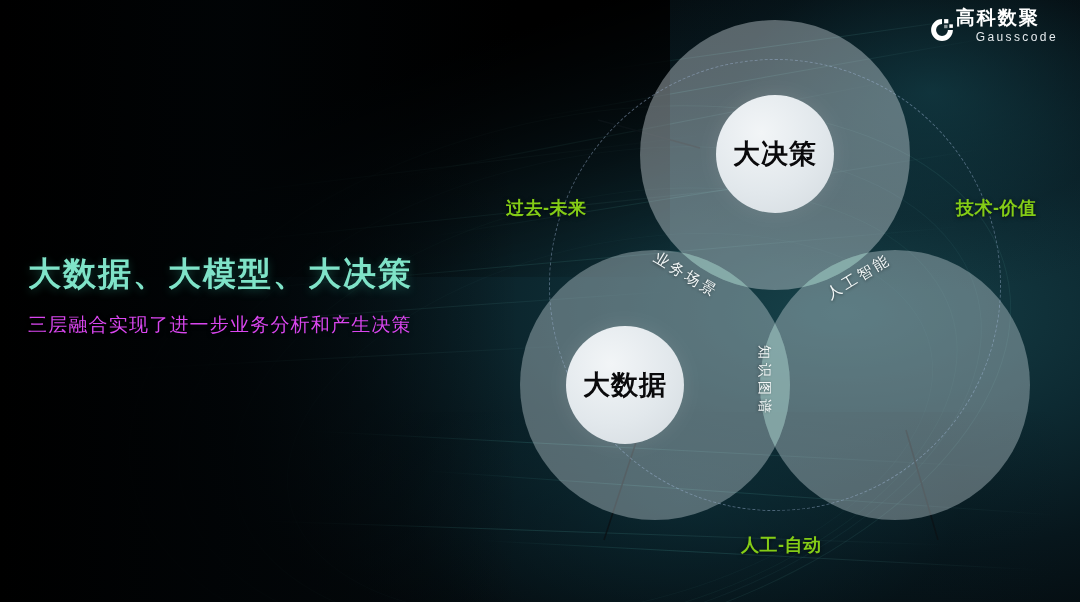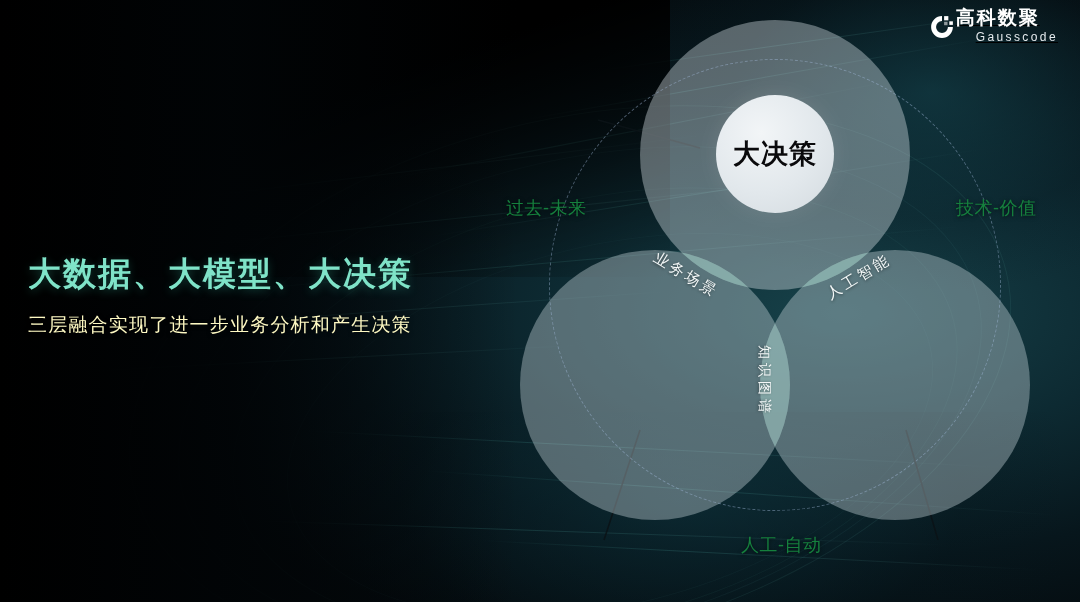--- a/index.html
+++ b/index.html
@@ -97,44 +97,44 @@
   .ol-kg  {
     left:773px; top:345px; transform:rotate(90deg); transform-origin:left top;
     font-size:14px; letter-spacing:4px;
   }
 
   
   #lines { position:absolute; left:0; top:0; }
 
   
   .axis-label {
-    position:absolute; color:#15803d; font-size:18px; font-weight:normal;
+    position:absolute; color:#84cc16; font-size:18px; font-weight:bold;
     letter-spacing:.5px; white-space:nowrap;
     text-shadow:0 1px 4px rgba(0,0,0,.7);
   }
   .ax-past   { left:506px; top:196px; }
   .ax-tech   { left:956px; top:196px; }
   .ax-manual { left:741px; top:533px;text-align:center; }
 
   
   #copy { position:absolute; left:28px; top:252px; width:470px; }
   #copy h1 {
     font-size:33px; font-weight:bold; color:#7fe3c8; letter-spacing:2px;
     margin-bottom:18px; white-space:nowrap;
     text-shadow:0 2px 10px rgba(60,200,170,.32);
     font-family:Liberation Serif, serif;
   }
   #copy p {
-    font-size:19px; color:#fef9c3; letter-spacing:1.2px; line-height:1;
+    font-size:19px; color:#d946ef; letter-spacing:1.2px; line-height:1;
     margin-bottom:22px; white-space:nowrap; font-weight:400;
     text-shadow:0 1px 4px rgba(0,0,0,.6);
   }
 
   
-  #logo { position:absolute; right:22px; top:8px; display:flex; align-items:center; gap:1px;text-decoration:underline; }
+  #logo { position:absolute; right:22px; top:8px; display:flex; align-items:flex-end; gap:1px; }
   #logo .mark { width:26px; height:26px; margin-top:3px; }
   #logo .words { display:flex; flex-direction:column; line-height:1; }
   #logo .cn { font-size:19px; font-weight:bold; color:#fff; letter-spacing:2px; }
   #logo .en { font-size:12px; color:#e6ebee; letter-spacing:2.4px; margin-top:4px;margin-left:20px; }
 </style>
 </head>
 <body>
 
 <div id="bg">
   <div class="bg-base"></div>
@@ -206,20 +206,23 @@
         <circle cx="895" cy="385" r="135" fill="rgba(150,205,188,.62)"></circle>
       </g>
     </g>
   </svg>
 
   <div class="dashed-ring" style="left:549px;top:59px;width:452px;height:452px;"></div>
 
   <div class="node n-top">
     <span>大决策</span>
   </div>
+  <div class="node n-left">
+    <span>大数据</span>
+  </div>
 
   <div class="olabel ol-biz">业务场景</div>
   <div class="olabel ol-ai">人工智能</div>
   <div class="olabel ol-kg">知识图谱</div>
 
   <div class="axis-label ax-past">过去-未来</div>
   <div class="axis-label ax-tech">技术-价值</div>
   <div class="axis-label ax-manual">人工-自动</div>
 </div>
 

